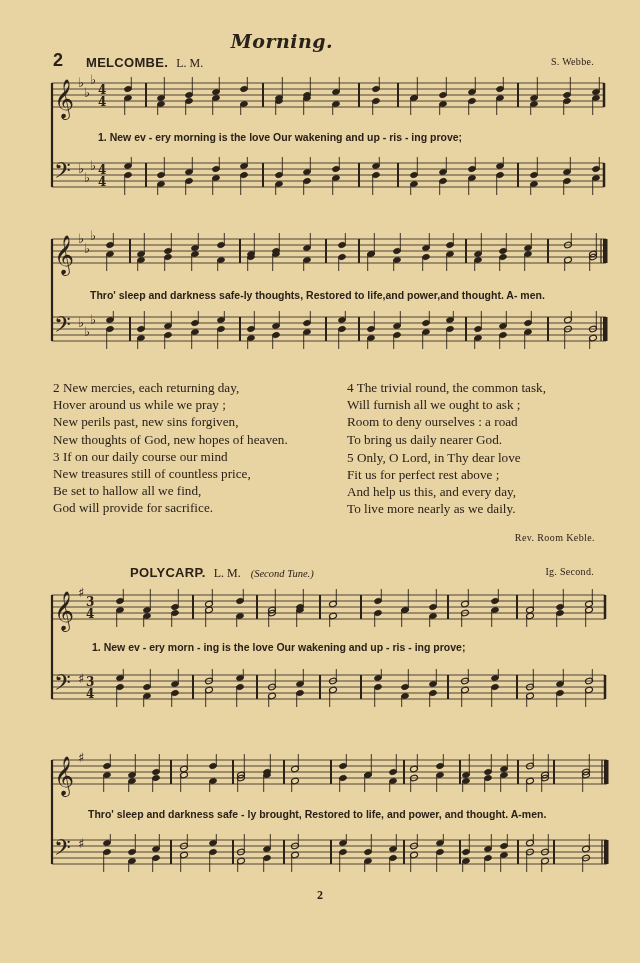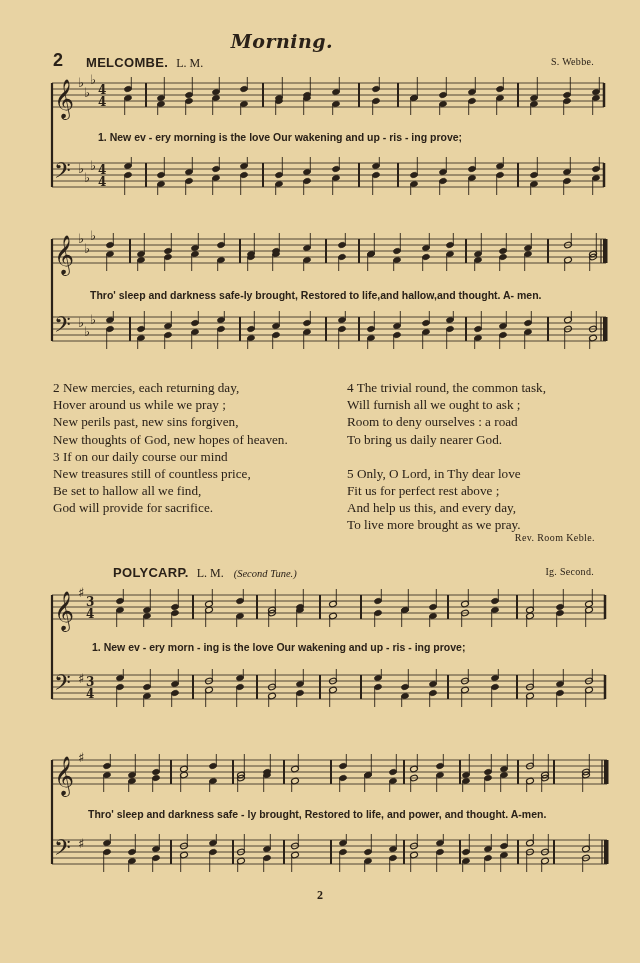--- a/index.html
+++ b/index.html
@@ -386,21 +386,21 @@
       <line x1="564.7" x2="564.7" y1="104" y2="124" stroke="#2a2118" stroke-width="0.9"></line>
       <ellipse cx="593" cy="29" rx="3.6" ry="2.6" transform="rotate(-20 593 29)" fill="none" stroke="#2a2118" stroke-width="1.2"></ellipse>
       <ellipse cx="593" cy="32" rx="3.6" ry="2.6" transform="rotate(-20 593 32)" fill="none" stroke="#2a2118" stroke-width="1.2"></ellipse>
       <ellipse cx="593" cy="104" rx="3.6" ry="2.6" transform="rotate(-20 593 104)" fill="none" stroke="#2a2118" stroke-width="1.2"></ellipse>
       <ellipse cx="593" cy="113" rx="3.6" ry="2.6" transform="rotate(-20 593 113)" fill="none" stroke="#2a2118" stroke-width="1.2"></ellipse>
       <line x1="596.3" x2="596.3" y1="29" y2="8" stroke="#2a2118" stroke-width="0.9"></line>
       <line x1="589.7" x2="589.7" y1="32" y2="46" stroke="#2a2118" stroke-width="0.9"></line>
       <line x1="596.3" x2="596.3" y1="104" y2="86" stroke="#2a2118" stroke-width="0.9"></line>
       <line x1="589.7" x2="589.7" y1="113" y2="124" stroke="#2a2118" stroke-width="0.9"></line>
     </svg>
-  <div class="abs lyric" style="left:90px; top:289px;">Thro' sleep and darkness safe-ly brought, Restored to life,and hallow,and thought. A- men.</div>
+  <div class="abs lyric" style="left:90px; top:289px;">Thro' sleep and darkness safe-ly thoughts, Restored to life,and power,and thought. A- men.</div>
 
   <div class="abs verse-block" style="left:53px; top:379px;">
     <div>
       <div>2 New mercies, each returning day,</div>
       <div>Hover around us while we pray ;</div>
       <div>New perils past, new sins forgiven,</div>
       <div>New thoughts of God, new hopes of heaven.</div>
     </div>
     <div style="">
       <div>3 If on our daily course our mind</div>
@@ -410,30 +410,30 @@
     </div>
   </div>
 
   <div class="abs verse-block" style="left:347px; top:379px;">
     <div>
       <div>4 The trivial round, the common task,</div>
       <div>Will furnish all we ought to ask ;</div>
       <div>Room to deny ourselves : a road</div>
       <div>To bring us daily nearer God.</div>
     </div>
-    <div style="margin-top:17px;">
+    <div style="margin-top:1px;">
       <div>5 Only, O Lord, in Thy dear love</div>
       <div>Fit us for perfect rest above ;</div>
       <div>And help us this, and every day,</div>
-      <div>To live more brought as we pray.</div>
+      <div>To live more nearly as we daily.</div>
     </div>
   </div>
   <div class="abs author" style="right:45px; top:532px;">Rev. Room Keble.</div>
 
-  <div class="abs" style="left:65px; top:563px;padding-left:48px;">
+  <div class="abs" style="left:82px; top:563px;padding-left:48px;">
     <span class="tune-name">POLYCARP.</span><span class="meter">L. M.</span><span class="note-italic">(Second Tune.)</span>
   </div>
   <div class="abs composer" style="right:46px; top:566px;">Ig. Second.</div>
 
   <svg id="h2s1" width="640" height="160" style="left:0; top:585px;">
       <line x1="52" x2="605" y1="10" y2="10" stroke="#2a2118" stroke-width="0.8"></line>
       <line x1="52" x2="605" y1="16" y2="16" stroke="#2a2118" stroke-width="0.8"></line>
       <line x1="52" x2="605" y1="22" y2="22" stroke="#2a2118" stroke-width="0.8"></line>
       <line x1="52" x2="605" y1="28" y2="28" stroke="#2a2118" stroke-width="0.8"></line>
       <line x1="52" x2="605" y1="34" y2="34" stroke="#2a2118" stroke-width="0.8"></line>

